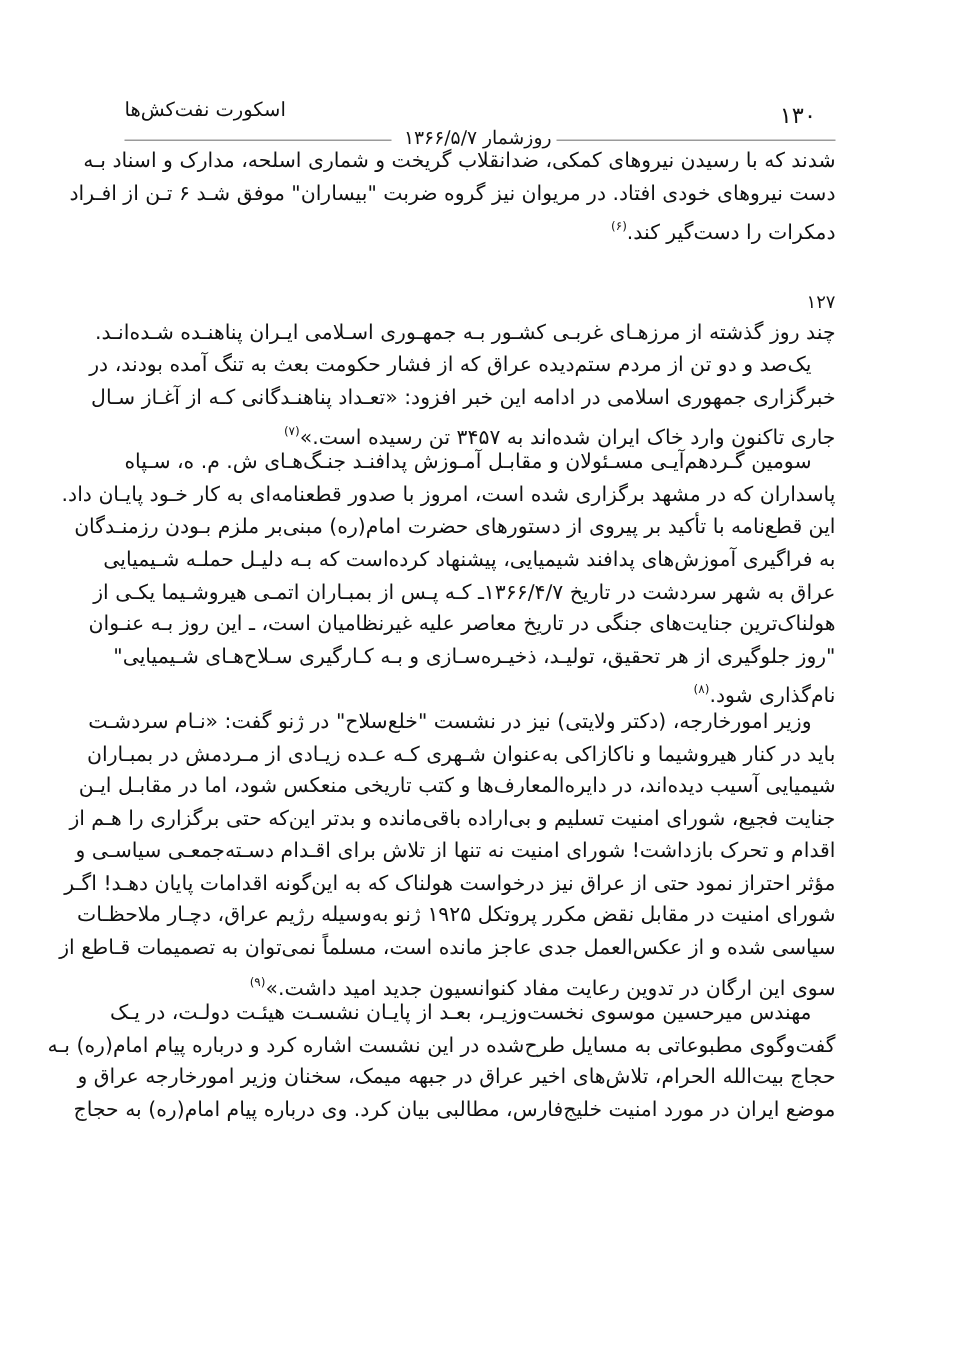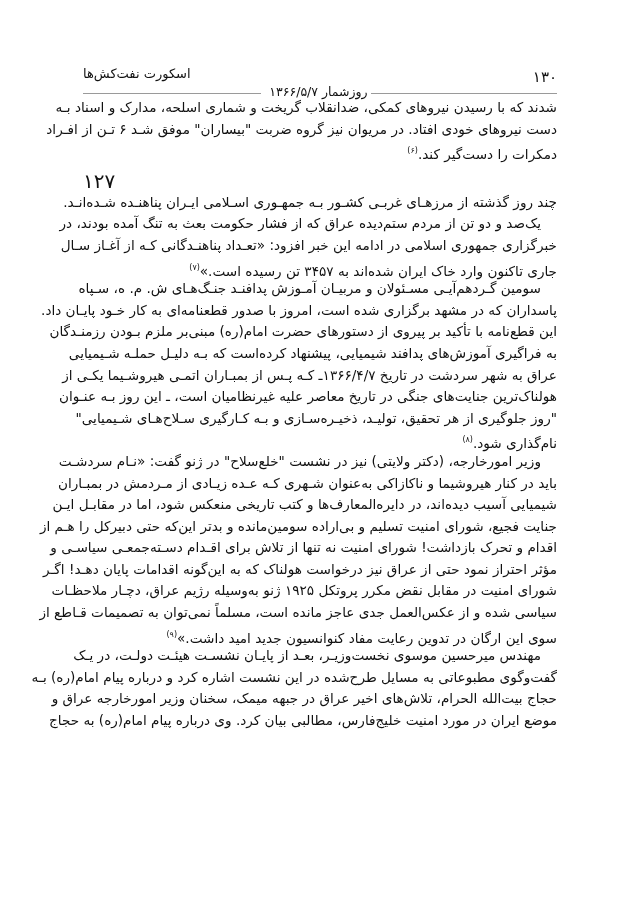--- a/index.html
+++ b/index.html
@@ -1,30 +1,30 @@
 <!DOCTYPE html>
 <html><head>
 <meta charset="utf-8">
 <style>
   html, body { margin: 0; padding: 0; background: #ffffff; }
   body { width: 637px; height: 901px; position: relative; overflow: hidden;
          font-family: "DejaVu Sans", "Liberation Sans", sans-serif; color: #111; }
   .page { position: absolute; left: 0; top: 0; width: 637px; height: 901px; }
   .header { position: absolute; left: 83px; top: 64px; width: 474px; height: 40px; direction: rtl; }
-  .page-number { position: absolute; right: 0; top: 4px; font-size: 15px; }
+  .page-number { position: absolute; right: 13px; top: 4px; font-size: 15px; }
   .book-title { position: absolute; left: 0; top: 2px; font-size: 13px; }
   .rule { position: absolute; top: 29px; height: 1px; background: #9a9a9a; }
   .rule.left { left: 0; width: 178px; }
   .rule.right { right: 0; width: 186px; }
   .running-date { position: absolute; left: 183px; width: 105px; top: 20px; text-align: center; font-size: 12.5px; direction: rtl; white-space: nowrap; }
   .body { position: absolute; left: 83px; top: 97px; width: 474px; direction: rtl; font-size: 13.6px; line-height: 21.6px; }
   .line { display: block; text-align: justify; text-align-last: justify; white-space: nowrap; height: 21.6px; overflow: visible; }
   .line.last { text-align-last: right; }
   .line.indent { padding-right: 16px; }
-  .section-num { display: block; font-size: 20px; height: 26px; line-height: 30px; margin-top: 4px; text-align: left; }
+  .section-num { display: block; font-size: 12px; height: 26px; line-height: 30px; margin-top: 24px; text-align: right; }
   sup.fn { font-size: 8px; vertical-align: 6px; }
   .para { display: block; }
 </style>
 </head>
 <body>
 
 <div class="page">
 
   <div class="header">
     <span class="page-number">۱۳۰</span>
@@ -44,34 +44,34 @@
 
     <span class="section-num">۱۲۷</span>
     <div class="para">
       <span class="line">چند روز گذشته از مرزهـای غربـی کشـور بـه جمهـوری اسـلامی ایـران پناهنـده شـده‌انـد.</span>
       <span class="line indent">یک‌صد و دو تن از مردم ستم‌دیده عراق که از فشار حکومت بعث به تنگ آمده بودند، در</span>
       <span class="line">خبرگزاری جمهوری اسلامی در ادامه این خبر افزود: «تعـداد پناهنـدگانی کـه از آغـاز سـال</span>
       <span class="line last"><span>جاری تاکنون وارد خاک ایران شده‌اند به ۳۴۵۷ تن رسیده است.»</span><sup class="fn">(۷)</sup></span>
     </div>
 
     <div class="para">
-      <span class="line indent">سومین گـردهم‌آیـی مسـئولان و مربیـان آمـوزش پدافنـد جنـگ‌هـای ش. م. ه، سـپاه</span>
+      <span class="line indent">سومین گـردهم‌آیـی مسـئولان و مقابـل آمـوزش پدافنـد جنـگ‌هـای ش. م. ه، سـپاه</span>
       <span class="line">پاسداران که در مشهد برگزاری شده است، امروز با صدور قطعنامه‌ای به کار خـود پایـان داد.</span>
       <span class="line">این قطع‌نامه با تأکید بر پیروی از دستورهای حضرت امام(ره) مبنی‌بر ملزم بـودن رزمنـدگان</span>
       <span class="line">به فراگیری آموزش‌های پدافند شیمیایی، پیشنهاد کرده‌است که بـه دلیـل حملـه شـیمیایی</span>
       <span class="line">عراق به شهر سردشت در تاریخ ۱۳۶۶/۴/۷ـ کـه پـس از بمبـاران اتمـی هیروشـیما یکـی از</span>
       <span class="line">هولناک‌ترین جنایت‌های جنگی در تاریخ معاصر علیه غیرنظامیان است، ـ این روز بـه عنـوان</span>
       <span class="line">"روز جلوگیری از هر تحقیق، تولیـد، ذخیـره‌سـازی و بـه کـارگیری سـلاح‌هـای شـیمیایی"</span>
       <span class="line last"><span>نام‌گذاری شود.</span><sup class="fn">(۸)</sup></span>
     </div>
     <div class="para">
       <span class="line indent">وزیر امورخارجه، (دکتر ولایتی) نیز در نشست "خلع‌سلاح" در ژنو گفت: «نـام سردشـت</span>
       <span class="line">باید در کنار هیروشیما و ناکازاکی به‌عنوان شـهری کـه عـده زیـادی از مـردمش در بمبـاران</span>
       <span class="line">شیمیایی آسیب دیده‌اند، در دایره‌المعارف‌ها و کتب تاریخی منعکس شود، اما در مقابـل ایـن</span>
-      <span class="line">جنایت فجیع، شورای امنیت تسلیم و بی‌اراده سومین‌مانده و بدتر این‌که حتی دبیرکل را هـم از</span>
+      <span class="line">جنایت فجیع، شورای امنیت تسلیم و بی‌اراده باقی‌مانده و بدتر این‌که حتی برگزاری را هـم از</span>
       <span class="line">اقدام و تحرک بازداشت! شورای امنیت نه تنها از تلاش برای اقـدام دسـته‌جمعـی سیاسـی و</span>
       <span class="line">مؤثر احتراز نمود حتی از عراق نیز درخواست هولناک که به این‌گونه اقدامات پایان دهـد! اگـر</span>
       <span class="line">شورای امنیت در مقابل نقض مکرر پروتکل ۱۹۲۵ ژنو به‌وسیله رژیم عراق، دچـار ملاحظـات</span>
       <span class="line">سیاسی شده و از عکس‌العمل جدی عاجز مانده است، مسلماً نمی‌توان به تصمیمات قـاطع از</span>
       <span class="line last"><span>سوی این ارگان در تدوین رعایت مفاد کنوانسیون جدید امید داشت.»</span><sup class="fn">(۹)</sup></span>
     </div>
 
     <div class="para">
       <span class="line indent">مهندس میرحسین موسوی نخست‌وزیـر، بعـد از پایـان نشسـت هیئـت دولـت، در یـک</span>
       <span class="line">گفت‌وگوی مطبوعاتی به مسایل طرح‌شده در این نشست اشاره کرد و درباره پیام امام(ره) بـه</span>

